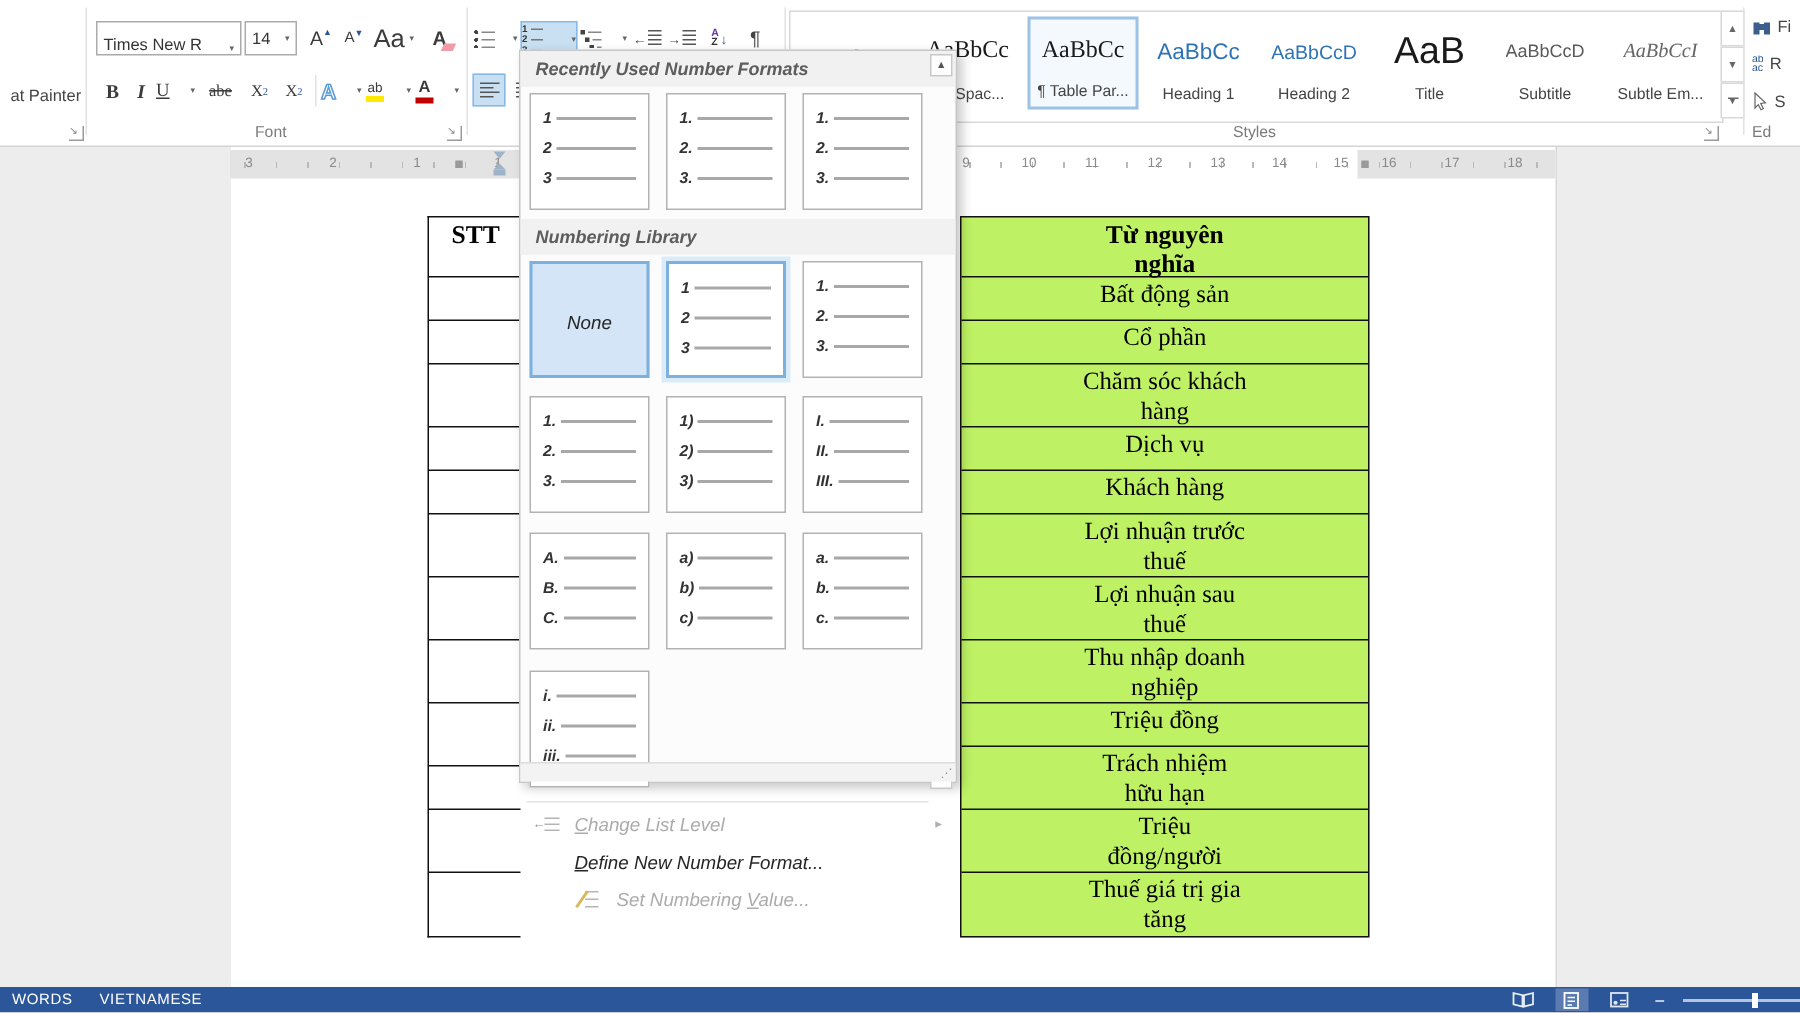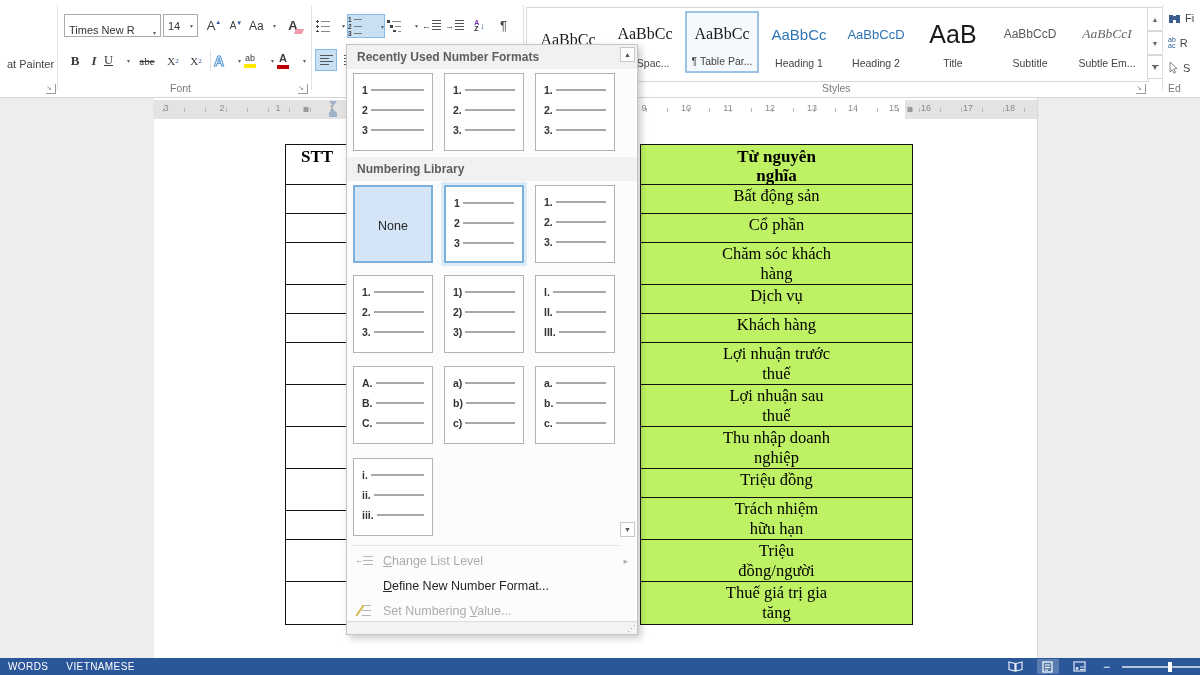--- a/index.html
+++ b/index.html
@@ -72,22 +72,22 @@
   .k-h2{font-size:13px;color:#2e74b5;}
   .k-title{font-size:25px;color:#1a1a1a;}
   .k-subtitle{font-size:12px;color:#595959;}
   .k-emphasis{font-family:"Liberation Serif",serif;font-style:italic;font-size:13.5px;color:#666;}
   .gal-scroll{position:absolute;left:1147px;top:7px;width:16px;height:73px;}
   .gal-scroll div{box-sizing:border-box;width:16px;height:24px;border:1px solid #d8d8d8;background:#fff;
                   font-size:7px;color:#666;display:flex;align-items:center;justify-content:center;}
   .edit-row{position:absolute;left:1168px;display:flex;align-items:center;gap:4px;
             font-size:11px;color:#444;width:32px;overflow:hidden;}
   
-  .num-menu{position:absolute;left:346px;top:44px;width:292px;height:591px;background:#fcfcfc;
-            border:1px solid #c6c6c6;box-shadow:3px 3px 7px rgba(0,0,0,.22);z-index:60;box-sizing:border-box;}
+  .num-menu{position:absolute;left:346px;top:33px;width:292px;height:489px;background:#fcfcfc;
+            border:1px solid #c6c6c6;box-shadow:3px 3px 7px rgba(0,0,0,.22);z-index:60;box-sizing:border-box;font-style:italic;}
   .mn-hdr{position:absolute;left:0;width:100%;height:24px;background:#f1f1f2;color:#5d5d5d;
           font-weight:bold;font-size:12px;line-height:24px;padding-left:10px;box-sizing:border-box;}
   .tile-row{position:absolute;left:6px;display:flex;gap:11px;}
   .tile{box-sizing:border-box;width:80px;height:78px;border:1px solid #b2b2b2;background:#fff;
         padding:11px 8px 8px;display:flex;flex-direction:column;gap:10px;cursor:default;}
   .tile.selected{border:2px solid #7cb0dd;background:#d3e5f6;}
   .tile.highlighted{border:2px solid #7cb0dd;box-shadow:0 0 0 3px #dcebf9;}
   .tline{display:flex;align-items:center;gap:3px;}
   .tnum{font-size:10.5px;font-weight:bold;color:#333;line-height:10px;}
   .trule{flex:1;height:2px;background:#a8a8a8;}
@@ -171,21 +171,21 @@
     </div>
     <div class="rbtn" style="left:203px;top:14px;width:22px;height:23px;">
       <span style="font-size:13px;">A</span>
         <span style="font-size:6px;color:#2b579a;margin-top:-8px;">▲</span>
     </div>
     <div class="rbtn" style="left:226px;top:14px;width:20px;height:23px;">
       <span style="font-size:10px;">A</span>
         <span style="font-size:6px;color:#2b579a;margin-top:-6px;">▼</span>
     </div>
     <div class="rbtn" style="left:249px;top:14px;width:27px;height:23px;">
-      <span style="font-size:12px;">Aa</span>
+      <span style="font-size:17px;">Aa</span>
       <span class="caret">▾</span>
     </div>
     <div class="rbtn" style="left:281px;top:14px;width:24px;height:23px;">
       <span style="font-size:13px;font-weight:bold;">A</span>
       <span class="eraser"></span>
     </div>
 
     <div class="rbtn bold-b" style="left:66px;top:49px;width:18px;height:23px;">
         <span>B</span>
       </div>
@@ -636,21 +636,21 @@
           <span class="mi-icon">
             <span class="cll-ico"></span>
           </span>
           <span><u>C</u>hange List Level</span>
           <span class="mi-arrow">▸</span>
         </div>
         <div class="menu-item" style="top: 528px;">
           <span class="mi-icon"></span>
           <span><u>D</u>efine New Number Format...</span>
         </div>
-        <div class="menu-item disabled" style="top: 553px;">
+        <div class="menu-item disabled" style="top: 553px; margin-left: 28px;">
           <span class="mi-icon">
             <span class="snv-ico"></span>
           </span>
           <span>Set Numbering <u>V</u>alue...</span>
         </div>
       </div>
     <div class="resize-strip">
       <span class="resize-grip">⋰</span>
     </div>
   </div>

